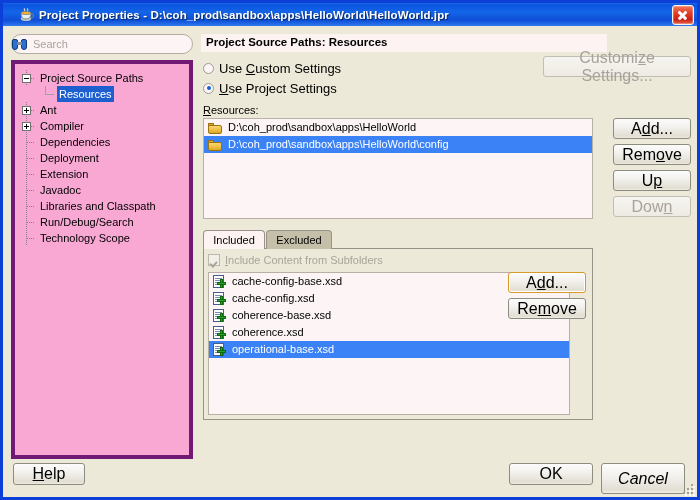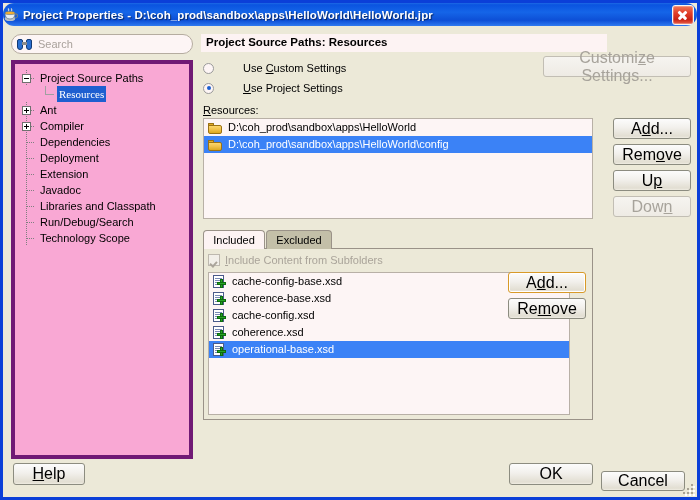--- a/index.html
+++ b/index.html
@@ -13,22 +13,21 @@
   .window{
     position:absolute;left:0;top:0;width:700px;height:500px;
     box-sizing:border-box;
     border:3px solid #0b3fd8;
     background:#ece9d8;
   }
   .titlebar{
     position:absolute;left:0;top:0;right:0;height:23px;
     background:linear-gradient(to bottom,#1e6ae5 0%,#0a54e0 8%,#1565e8 40%,#0d4fd6 75%,#2f7af0 100%);
     display:flex;align-items:center;
-    padding:0 2px 0 0;
-    border-radius:11px;
+    padding:0 2px 0 16px;
   }
   .title-icon{width:16px;height:16px;position:relative;flex:0 0 auto;margin-right:4px;}
   .title-text{
     color:#fff;font-weight:bold;font-size:11.5px;
     text-shadow:1px 1px 1px rgba(0,0,0,.55);
     white-space:nowrap;overflow:hidden;flex:1 1 auto;
     letter-spacing:.1px;
   }
   .close-btn{
     width:20px;height:18px;flex:0 0 auto;margin-right:1px;
@@ -51,21 +50,21 @@
 
   
   .sidebar{
     position:absolute;left:8px;top:8px;width:182px;height:425px;
   }
   .search-box{
     position:absolute;left:0;top:0;width:182px;height:20px;
     box-sizing:border-box;
     border:1px solid #b5aca0;border-radius:10px;
     background:#fdf5f5;
-    display:flex;align-items:center;padding-left:5px;
+    display:flex;align-items:center;
   }
   .binoc{width:15px;height:11px;position:relative;flex:0 0 auto;margin-right:6px;}
   .binoc i{
     position:absolute;top:0;width:6px;height:11px;border-radius:2px 2px 3px 3px;
     background:#2b6fd0;border:1px solid #123a74;box-sizing:border-box;
   }
   .binoc i.l{left:0;}
   .binoc i.r{right:0;}
   .binoc u{position:absolute;left:5px;top:3px;width:5px;height:3px;background:#8b8b8b;}
   .search-ph{color:#a9a19b;font-size:11px;}
@@ -103,21 +102,21 @@
     content:"";position:absolute;left:3px;top:1px;width:1px;height:5px;background:#000;
   }
   .tnode .lbl{display:inline-block;margin-left:19px;padding:0 2px;}
   .tnode.child .lbl{margin-left:38px;}
   .tnode.child .guide2{
     position:absolute;left:26px;top:0;width:1px;height:8px;background:#a0a0a0;
   }
   .tnode.child .elbow2{
     position:absolute;left:26px;top:8px;width:9px;height:1px;background:#a0a0a0;
   }
-  .tnode.sel .lbl{background:#1e5fd0;color:#fff;font-family:Liberation Serif, serif;}
+  .tnode.sel .lbl{background:#1e5fd0;color:#fff;}
 
   
   .right{
     position:absolute;left:198px;top:8px;right:6px;bottom:45px;
   }
   .page-title{
     position:absolute;left:0;top:0;width:406px;height:18px;
     background:#fdf3f3;
     font-weight:bold;font-size:11.5px;color:#000;
     padding:2px 0 0 5px;box-sizing:border-box;
@@ -127,21 +126,21 @@
   .radio-row.r2{top:46px;}
   .radio{
     width:11px;height:11px;border-radius:50%;box-sizing:border-box;
     border:1px solid #9a9a9a;background:#fdf5f5;margin-right:5px;flex:0 0 auto;
     position:relative;cursor:pointer;
   }
   .radio.on:after{
     content:"";position:absolute;left:2.5px;top:2.5px;width:4px;height:4px;border-radius:50%;
     background:#1a5fd0;
   }
-  .radio-lbl{font-size:11px;margin-left:24px;}
+  .radio-lbl{font-size:13px;}
   .radio-lbl u{text-decoration:underline;}
 
   .btn{
     box-sizing:border-box;
     border:1px solid #8c8c80;border-radius:3px;
     background:linear-gradient(to bottom,#fcfcfc 0%,#f2f0ec 45%,#e2ded2 90%,#efece2 100%);
     font-family:"Liberation Sans",sans-serif;font-size:16px;color:#000;
     text-align:center;cursor:pointer;
     display:flex;align-items:center;justify-content:center;
   }
@@ -238,21 +237,21 @@
   }
   .file-btns{position:absolute;right:6px;top:23px;width:78px;}
   .file-btns .btn{width:78px;height:21px;margin-bottom:5px;}
 
   
   .bottom{
     position:absolute;left:0;right:0;bottom:0;height:40px;
   }
   .help-btn{position:absolute;left:10px;top:6px;width:72px;height:22px;}
   .ok-btn{position:absolute;right:104px;top:6px;width:84px;height:22px;}
-  .cancel-btn{position:absolute;right:12px;top:14px;width:84px;height:20px;}
+  .cancel-btn{position:absolute;right:12px;top:6px;width:84px;height:31px;font-style:italic;}
 
   .grip{position:absolute;right:2px;bottom:1px;width:13px;height:13px;}
   .grip i{position:absolute;background:#a8a294;width:2px;height:2px;}
   .grip i.w{background:#fff;}
 </style>
 </head>
 <body>
 
 <div class="window">
 
@@ -367,28 +366,28 @@
                   <span class="pg"></span>
                   <span class="plus"></span>
                 </span>
                 <span>cache-config-base.xsd</span>
               </div>
               <div class="row">
                 <span class="docicon">
                   <span class="pg"></span>
                   <span class="plus"></span>
                 </span>
-                <span>coherence-base.xsd</span>
+                <span>cache-config.xsd</span>
               </div>
               <div class="row">
                 <span class="docicon">
                   <span class="pg"></span>
                   <span class="plus"></span>
                 </span>
-                <span>cache-config.xsd</span>
+                <span>coherence-base.xsd</span>
               </div>
               <div class="row">
                 <span class="docicon">
                   <span class="pg"></span>
                   <span class="plus"></span>
                 </span>
                 <span>coherence.xsd</span>
               </div>
               <div class="row sel">
                 <span class="docicon">

